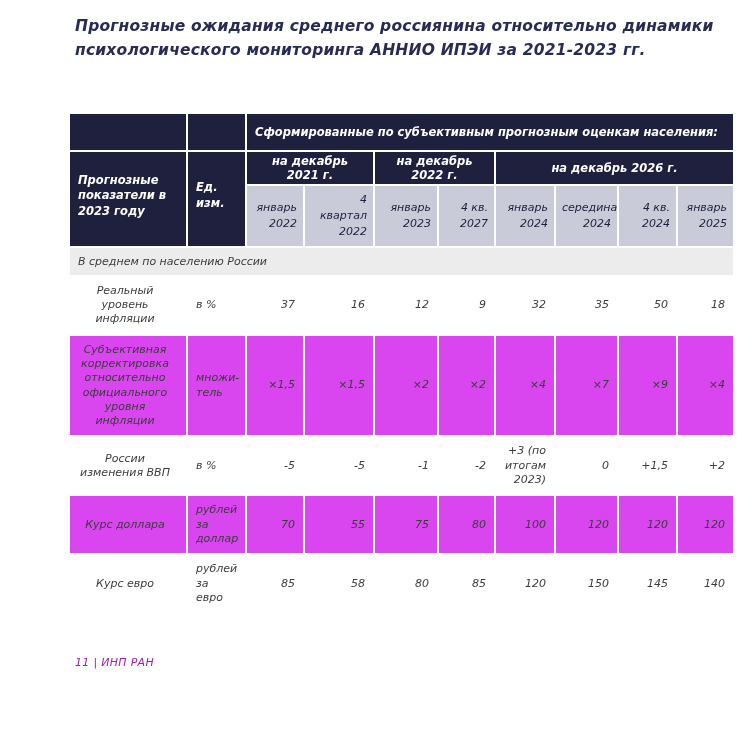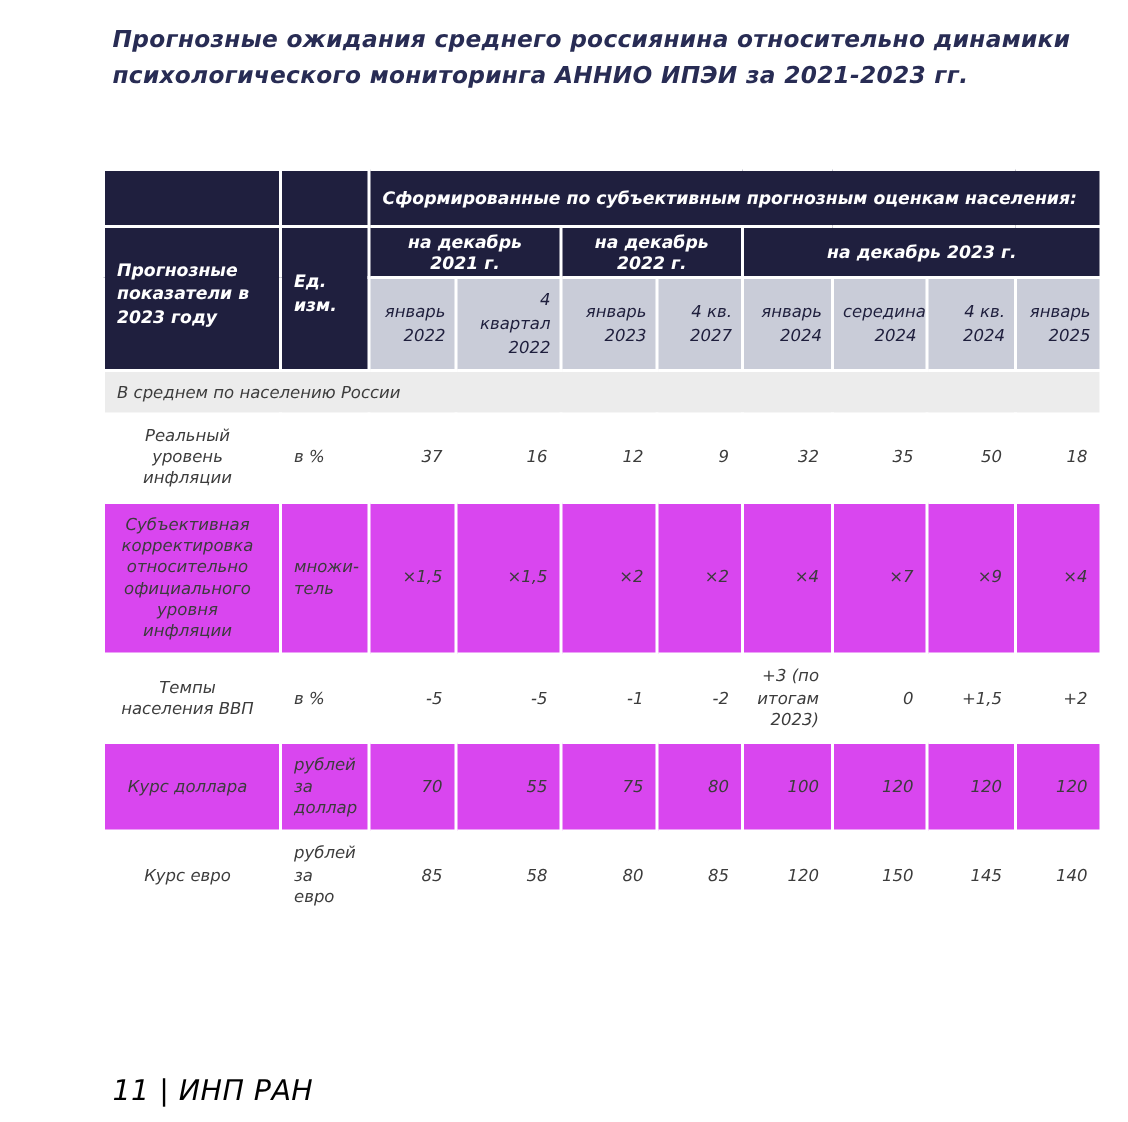--- a/index.html
+++ b/index.html
@@ -109,23 +109,23 @@
   }
   tbody td.val {
     text-align: right;
     padding: 7px 8px;
     line-height: 1.3;
   }
 
   .footer {
     position: absolute;
     left: 75px;
-    top: 716px;
-    font-size: 19px;
-    color: #000000;
+    top: 656px;
+    font-size: 11px;
+    color: #a21caf;
     letter-spacing: 0.3px;
   }
 </style>
 </head>
 <body>
 
 <div class="slide">
 
   <div class="title">
     <div>Прогнозные ожидания среднего россиянина относительно динамики</div>
@@ -149,21 +149,21 @@
       <tr class="h1">
         <th class="dark blank"></th>
         <th class="dark blank"></th>
         <th class="dark top-header" colspan="8">Сформированные по субъективным прогнозным оценкам населения:</th>
       </tr>
       <tr class="h2">
         <th class="dark corner" rowspan="2">Прогнозные показатели в 2023 году</th>
         <th class="dark corner" rowspan="2">Ед. изм.</th>
         <th class="dark group" colspan="2">на декабрь 2021 г.</th>
         <th class="dark group" colspan="2">на декабрь 2022 г.</th>
-        <th class="dark group" colspan="4">на декабрь 2023 г.</th>
+        <th class="dark group" colspan="4">на декабрь 2026 г.</th>
       </tr>
       <tr class="h3">
         <th class="period">январь 2022</th>
         <th class="period">4 квартал 2022</th>
         <th class="period">январь 2023</th>
         <th class="period">4 кв. 2027</th>
         <th class="period">январь 2024</th>
         <th class="period">середина 2024</th>
         <th class="period">4 кв. 2024</th>
         <th class="period">январь 2025</th>
@@ -194,21 +194,21 @@
         <td class="val">×1,5</td>
         <td class="val">×2</td>
         <td class="val">×2</td>
         <td class="val">×4</td>
         <td class="val">×7</td>
         <td class="val">×9</td>
         <td class="val">×4</td>
       </tr>
 
       <tr class="white">
-        <td class="ind">Темпы населения ВВП</td>
+        <td class="ind">России изменения ВВП</td>
         <td class="unit">в %</td>
         <td class="val">-5</td>
         <td class="val">-5</td>
         <td class="val">-1</td>
         <td class="val">-2</td>
         <td class="val">+3 (по итогам 2023)</td>
         <td class="val">0</td>
         <td class="val">+1,5</td>
         <td class="val">+2</td>
       </tr>

